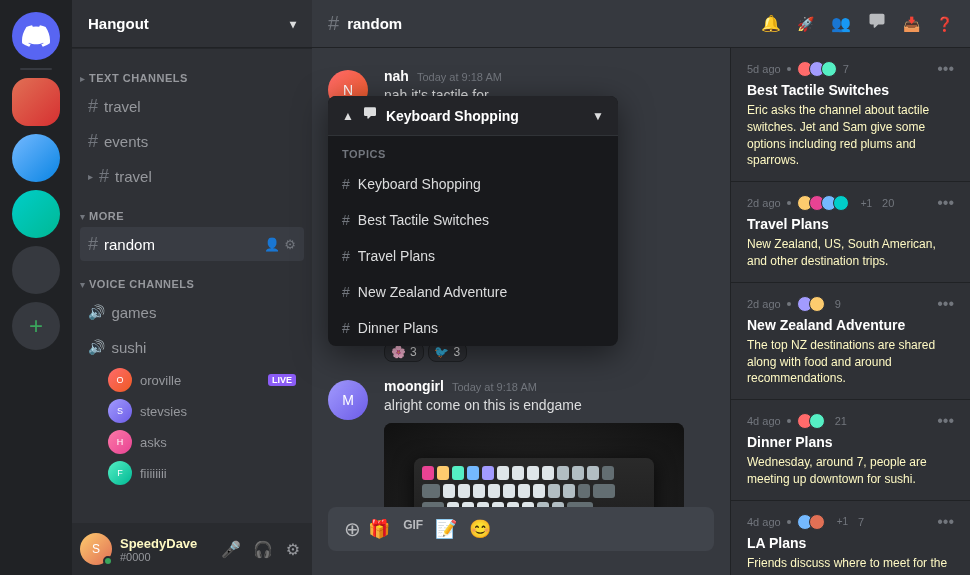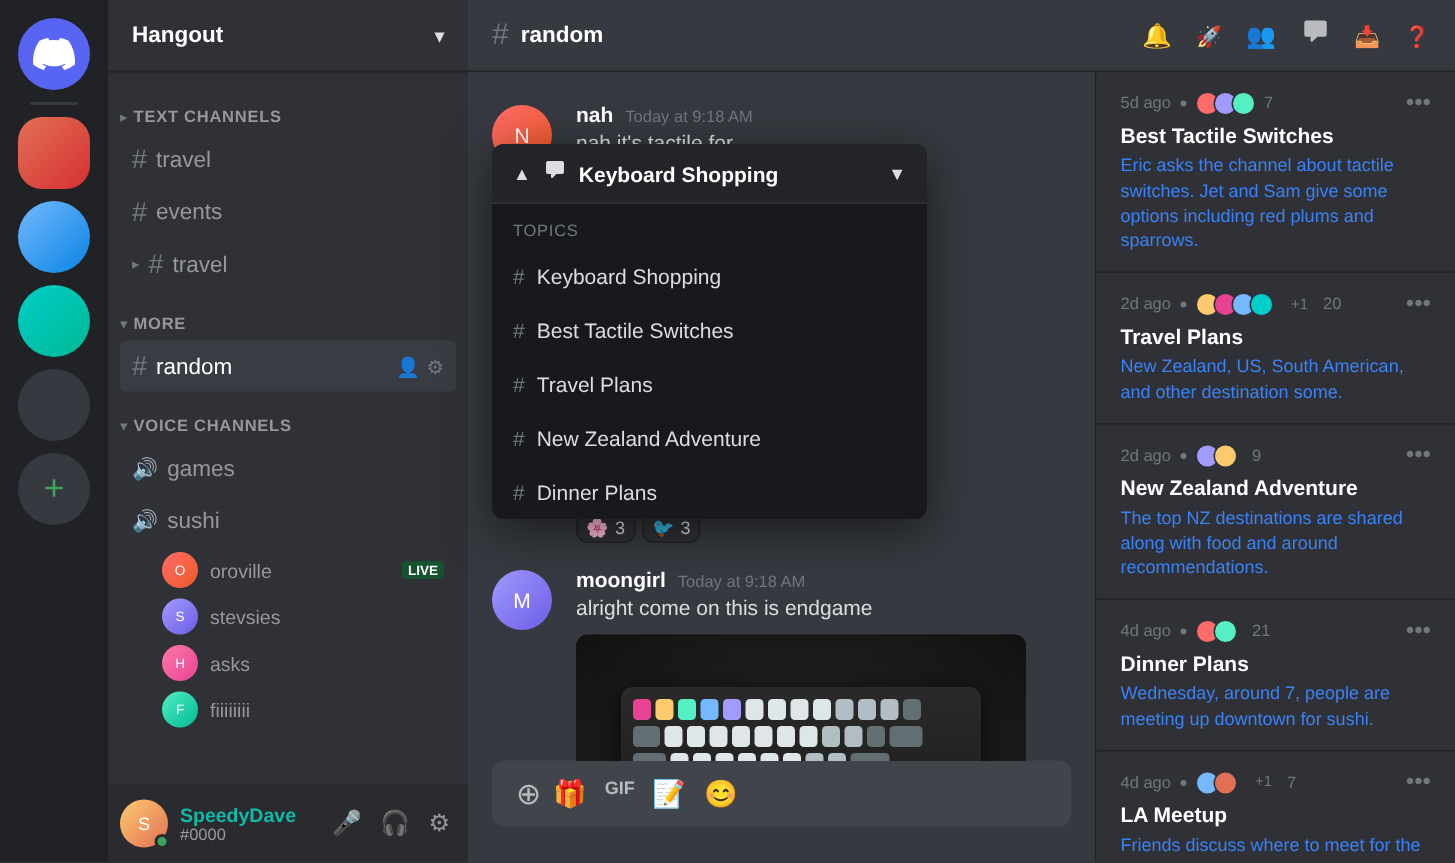--- a/index.html
+++ b/index.html
@@ -37,29 +37,29 @@
       height: 34px; padding: 0 8px; display: flex; align-items: center; gap: 6px;
       border-radius: 4px; margin: 1px 8px; cursor: pointer; color: #96989d; font-size: 15px;
     }
     .channel-item.active { background: #393c43; color: #fff; }
     .channel-item .hash { color: #72767d; font-size: 18px; font-weight: 300; }
     .channel-item .speaker { color: #72767d; font-size: 14px; }
     .channel-item .channel-icons { margin-left: auto; display: flex; gap: 4px; color: #72767d; font-size: 12px; }
     .voice-user { height: 30px; padding: 0 8px 0 28px; display: flex; align-items: center; gap: 8px; cursor: pointer; border-radius: 4px; margin: 1px 8px; }
     .voice-avatar { width: 24px; height: 24px; border-radius: 50%; background: #5865f2; font-size: 9px; color: white; display: flex; align-items: center; justify-content: center; position: relative; }
     .voice-name { font-size: 13px; color: #96989d; flex: 1; }
-    .live-badge { background: #14532d; color: white; font-size: 9px; font-weight: 700; padding: 1px 4px; border-radius: 3px; }
+    .live-badge { background: #8b5cf6; color: white; font-size: 9px; font-weight: 700; padding: 1px 4px; border-radius: 3px; }
 
     .user-panel {
       height: 52px; background: #292b2f; display: flex; align-items: center; padding: 0 8px; gap: 8px;
     }
     .user-avatar { width: 32px; height: 32px; border-radius: 50%; background: #5865f2; display: flex; align-items: center; justify-content: center; font-size: 12px; color: white; position: relative; }
     .user-avatar .status-dot { position: absolute; bottom: -1px; right: -1px; width: 10px; height: 10px; border-radius: 50%; background: #3ba55c; border: 2px solid #292b2f; }
     .user-info { flex: 1; }
-    .user-name { font-size: 13px; font-weight: 600; color: #14b8a6; }
+    .user-name { font-size: 13px; font-weight: 600; color: #fef9c3; }
     .user-tag { font-size: 11px; color: #96989d; }
     .user-controls { display: flex; gap: 4px; color: #96989d; font-size: 16px; }
     .user-controls span { cursor: pointer; padding: 4px; border-radius: 4px; }
 
     
     .main-area { flex: 1; display: flex; flex-direction: column; background: #36393f; min-width: 0; }
 
     .chat-header {
       height: 48px; padding: 0 16px; display: flex; align-items: center; gap: 8px;
       border-bottom: 1px solid #202225; box-shadow: 0 1px 0 rgba(0,0,0,.2); flex-shrink: 0;
@@ -96,21 +96,21 @@
     .chat-input-box input::placeholder { color: #72767d; }
     .chat-input-icons { display: flex; gap: 12px; color: #b9bbbe; font-size: 18px; flex-shrink: 0; }
     .chat-input-icons span { cursor: pointer; }
 
     
     .right-panel { width: 240px; background: #2f3136; border-left: 1px solid #202225; display: flex; flex-direction: column; overflow-y: auto; flex-shrink: 0; }
     .thread-item { padding: 12px 16px; border-bottom: 1px solid #202225; cursor: pointer; }
     .thread-meta { font-size: 11px; color: #72767d; margin-bottom: 4px; display: flex; align-items: center; gap: 6px; }
     .thread-meta .dot { width: 4px; height: 4px; border-radius: 50%; background: #72767d; }
     .thread-title { font-size: 14px; font-weight: 600; color: #fff; margin-bottom: 4px; }
-    .thread-preview { font-size: 12px; color: #3b82f6; line-height: 1.4; }
+    .thread-preview { font-size: 12px; color: #fef9c3; line-height: 1.4; }
     .thread-avatars { display: flex; margin-right: 4px; }
     .thread-avatar { width: 16px; height: 16px; border-radius: 50%; margin-right: -4px; border: 1px solid #2f3136; }
     .msg-count { background: transparent; color: #72767d; font-size: 11px; }
     .thread-more-btn { color: #72767d; font-size: 16px; cursor: pointer; margin-left: auto; }
 
     
     .topic-dropdown-overlay {
       position: absolute; top: 48px; left: 0; right: 0; bottom: 0; z-index: 10;
     }
     .topic-dropdown {
@@ -119,21 +119,21 @@
       z-index: 20; overflow: hidden;
     }
     .dropdown-header {
       background: #232428; padding: 10px 14px; display: flex; align-items: center; gap: 8px;
       border-bottom: 1px solid #303337;
     }
     .dropdown-header .chevron-up { color: #dcddde; font-size: 12px; cursor: pointer; }
     .dropdown-header .forum-icon { color: #dcddde; font-size: 14px; }
     .dropdown-header .title { color: #fff; font-size: 14px; font-weight: 600; flex: 1; }
     .dropdown-header .chevron-down { color: #dcddde; font-size: 12px; cursor: pointer; }
-    .dropdown-topics-label { padding: 12px 14px 6px; font-size: 11px; font-weight: 400; color: #72767d; text-transform: uppercase; letter-spacing: 0.5px; }
+    .dropdown-topics-label { padding: 12px 14px 6px; font-size: 11px; font-weight: 700; color: #72767d; text-transform: uppercase; letter-spacing: 0.5px; }
     .dropdown-topic-item { padding: 10px 14px; display: flex; align-items: center; gap: 8px; cursor: pointer; color: #dcddde; font-size: 14px; }
     .dropdown-topic-item .hash-icon { color: #72767d; font-size: 14px; }
 
     
     .av1 { background: linear-gradient(135deg, #ff6b6b, #ee5a24); }
     .av2 { background: linear-gradient(135deg, #a29bfe, #6c5ce7); }
     .av3 { background: linear-gradient(135deg, #fd79a8, #e84393); }
     .av4 { background: linear-gradient(135deg, #55efc4, #00b894); }
     .av5 { background: linear-gradient(135deg, #fdcb6e, #e17055); }
     .av-moon { background: linear-gradient(135deg, #a29bfe, #6c5ce7); border-radius: 50%; }
@@ -480,21 +480,21 @@
             <div class="thread-avatar" style="background:#fdcb6e;"></div>
             <div class="thread-avatar" style="background:#e84393;"></div>
             <div class="thread-avatar" style="background:#74b9ff;"></div>
             <div class="thread-avatar" style="background:#00cec9;"></div>
           </div>
           <span style="font-size:10px;color:#72767d;margin-left:6px;">+1</span>
           <span class="msg-count" style="margin-left:4px;">20</span>
           <span class="thread-more-btn">•••</span>
         </div>
         <div class="thread-title">Travel Plans</div>
-        <div class="thread-preview">New Zealand, US, South American, and other destination some.</div>
+        <div class="thread-preview">New Zealand, US, South American, and other destination trips.</div>
       </div>
 
       <div class="thread-item">
         <div class="thread-meta">
           <span>2d ago</span>
           <span class="dot"></span>
           <div class="thread-avatars">
             <div class="thread-avatar" style="background:#a29bfe;"></div>
             <div class="thread-avatar" style="background:#fdcb6e;"></div>
           </div>
@@ -525,18 +525,18 @@
           <span>4d ago</span>
           <span class="dot"></span>
           <div class="thread-avatars">
             <div class="thread-avatar" style="background:#74b9ff;"></div>
             <div class="thread-avatar" style="background:#e17055;"></div>
           </div>
           <span style="font-size:10px;color:#72767d;margin-left:6px;">+1</span>
           <span class="msg-count" style="margin-left:4px;">7</span>
           <span class="thread-more-btn">•••</span>
         </div>
-        <div class="thread-title">LA Meetup</div>
+        <div class="thread-title">LA Plans</div>
         <div class="thread-preview">Friends discuss where to meet for the April keyboard meetup.</div>
       </div>
     </div>
   </div>
 </div>
 
 </body></html>

